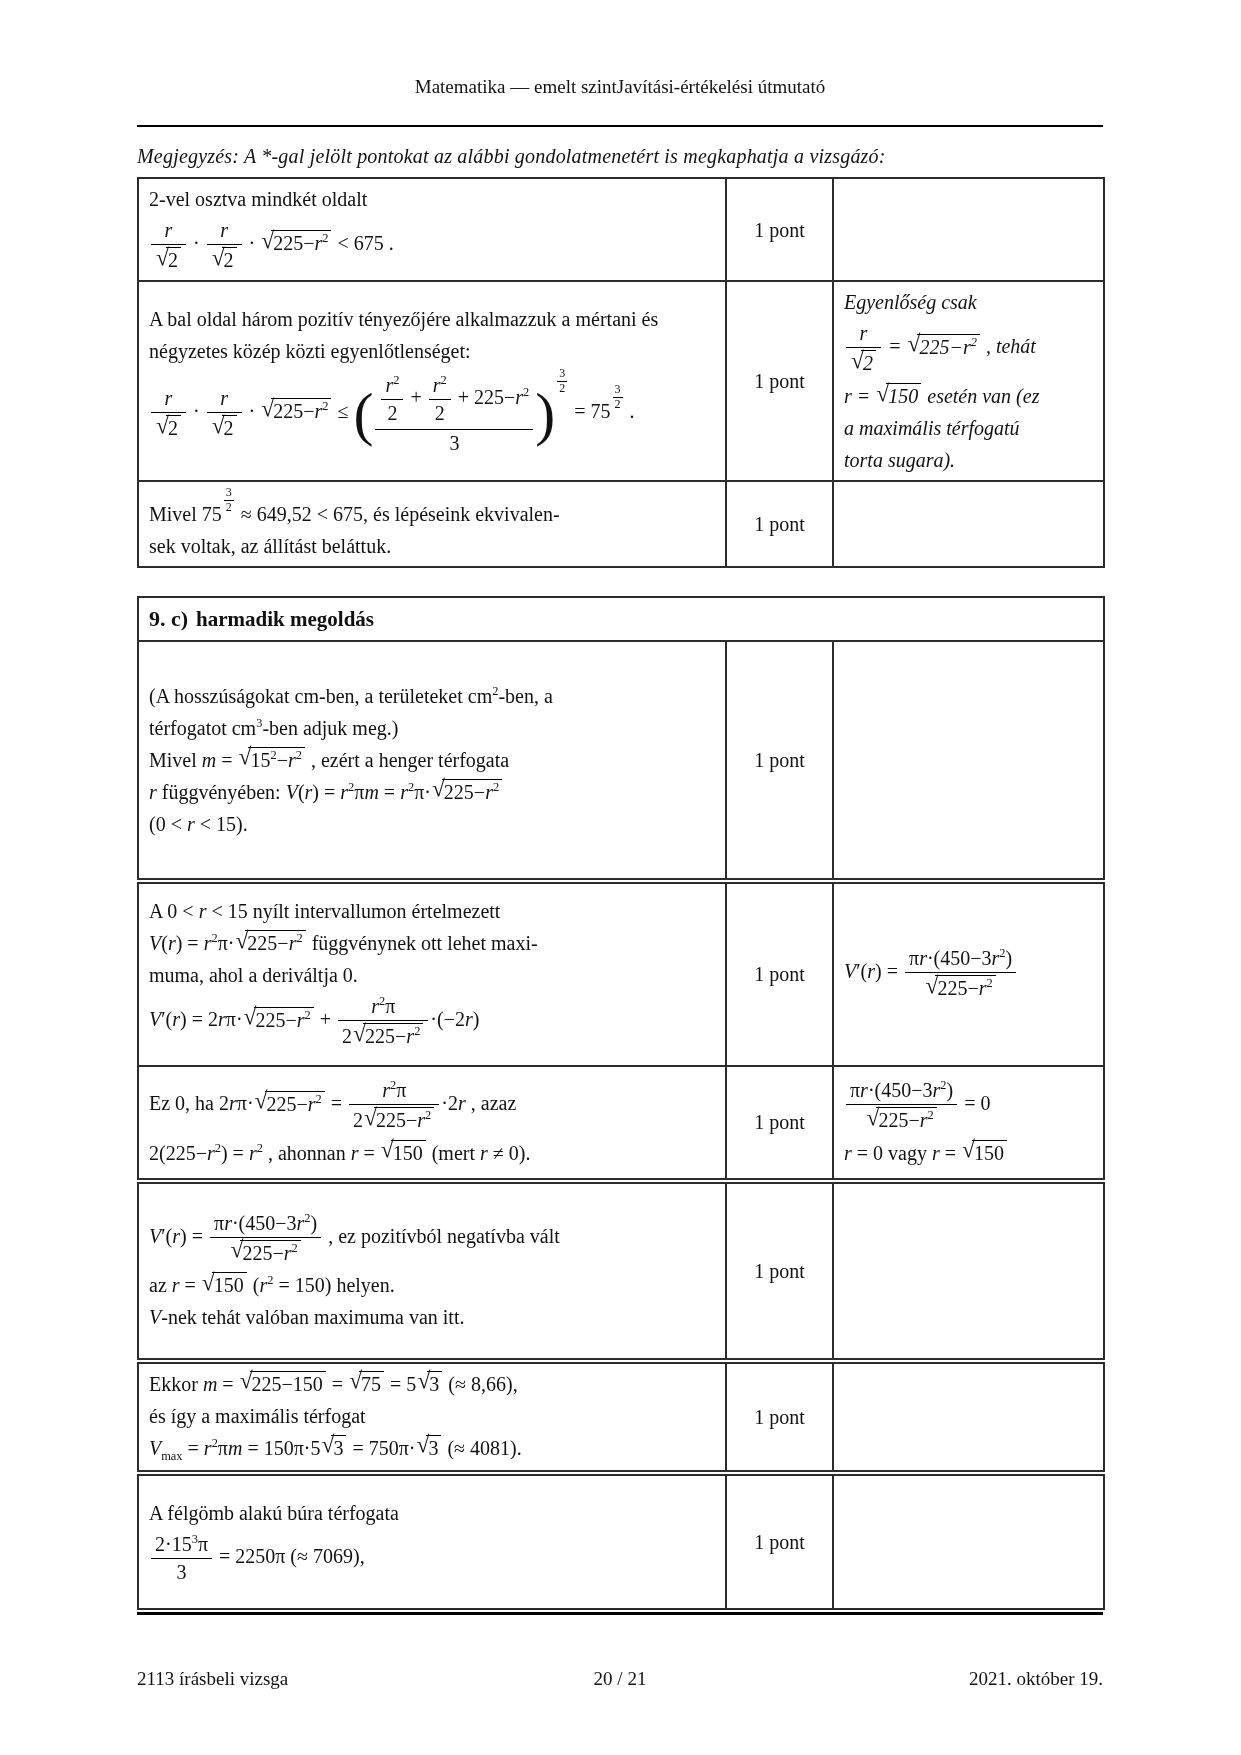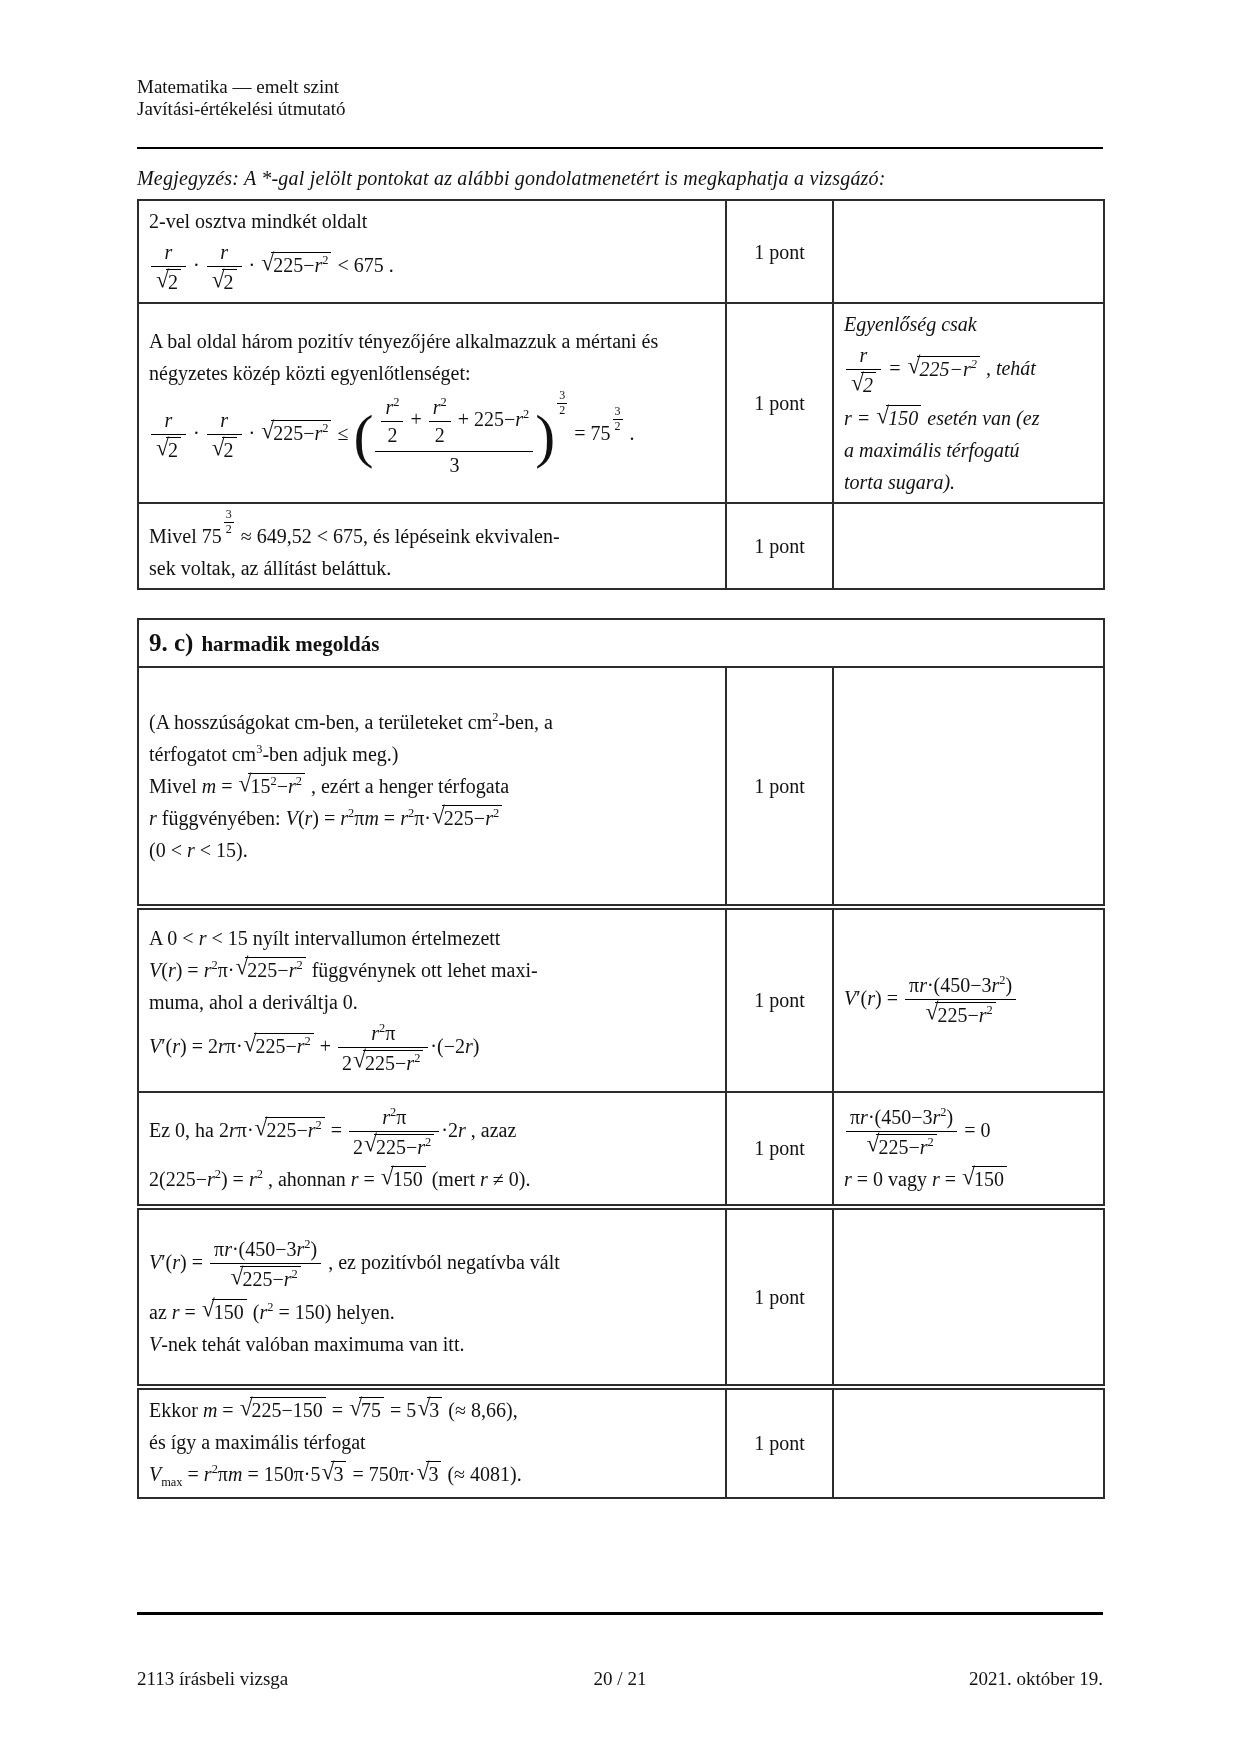--- a/index.html
+++ b/index.html
@@ -5,32 +5,32 @@
   html,body{margin:0;padding:0;background:#fff;}
   .page{
     position:relative;
     width:1241px;height:1755px;
     background:#fff;color:#111;
     font-family:"Liberation Serif","DejaVu Serif",serif;
     overflow:hidden;
   }
   .content{position:absolute;left:137px;width:966px;top:0;}
   
-  .hdr{display:flex;justify-content:space-between;padding-top:76px;font-size:19px;flex-direction:column;}
+  .hdr{display:flex;justify-content:center;padding-top:76px;font-size:19px;}
   .hrule{border-top:2px solid #000;margin-top:27px;}
   .note{margin-top:18px;font-style:italic;font-size:20px;letter-spacing:.2px;}
   
   table{border-collapse:collapse;width:966px;table-layout:fixed;margin-top:9px;}
   .t2{margin-top:28px;}
   td{border:2px solid #2c2c2c;padding:4px 10px;font-size:20px;line-height:1.6;vertical-align:middle;}
   tr.dbl td{border-top:6px double #2c2c2c;}
   .pts{text-align:center;padding:4px 2px;margin-left:47px;}
   .alt{font-style:italic;}
   .title-cell{font-weight:bold;font-size:21px;padding:3px 10px;}
-  .title-num{font-size:25px;}
+  .title-num{font-size:22px;}
   .title-rest{margin-left:8px;}
   
   i{font-family:inherit;}
   sup{font-size:.62em;}
   sub{font-size:.62em;}
   .f{display:inline-block;vertical-align:middle;text-align:center;margin:2px 2px;line-height:1.35;}
   .fn{display:block;border-bottom:1.5px solid #000;padding:0 4px;}
   .fd{display:block;padding:0 4px;}
   .sq{display:inline-block;white-space:nowrap;line-height:1.25;margin:0 1px;}
   .sr{display:inline-block;font-size:1.18em;position:relative;top:-.1em;margin-right:-3px;}
@@ -115,20 +115,25 @@
         <tr class="dbl" style="height:180px">
           <td><i>V</i>′(<i>r</i>) = <span class="f"><span class="fn">π<i>r</i>·(450−3<i>r</i><sup>2</sup>)</span><span class="fd"><span class="sq"><span class="sr">√</span><span class="sv">225−<i>r</i><sup>2</sup></span></span></span></span> , ez pozitívból negatívba vált<br>az <i>r</i> = <span class="sq"><span class="sr">√</span><span class="sv">150</span></span> (<i>r</i><sup>2</sup> = 150) helyen.<br><i>V</i>-nek tehát valóban maximuma van itt.</td>
           <td class="pts">1 pont</td>
           <td></td>
         </tr>
         <tr class="dbl" style="height:103px">
           <td>Ekkor <i>m</i> = <span class="sq"><span class="sr">√</span><span class="sv">225−150</span></span> = <span class="sq"><span class="sr">√</span><span class="sv">75</span></span> = 5<span class="sq"><span class="sr">√</span><span class="sv">3</span></span> (≈ 8,66),<br>és így a maximális térfogat<br><i>V</i><sub>max</sub> = <i>r</i><sup>2</sup>π<i>m</i> = 150π·5<span class="sq"><span class="sr">√</span><span class="sv">3</span></span> = 750π·<span class="sq"><span class="sr">√</span><span class="sv">3</span></span> (≈ 4081).</td>
           <td class="pts">1 pont</td>
           <td></td>
         </tr>
+        <tr class="dbl" style="height:136px">
+          <td>A félgömb alakú búra térfogata<br><span class="f"><span class="fn">2·15<sup>3</sup>π</span><span class="fd">3</span></span> = 2250π (≈ 7069),</td>
+          <td class="pts">1 pont</td>
+          <td></td>
+        </tr>
       </tbody>
     </table>
 
   </div>
 
   <div class="frule"></div>
   <div class="ftr">
     <span class="fl">2113 írásbeli vizsga</span>
     <span class="fc">20 / 21</span>
     <span class="fr">2021. október 19.</span>

